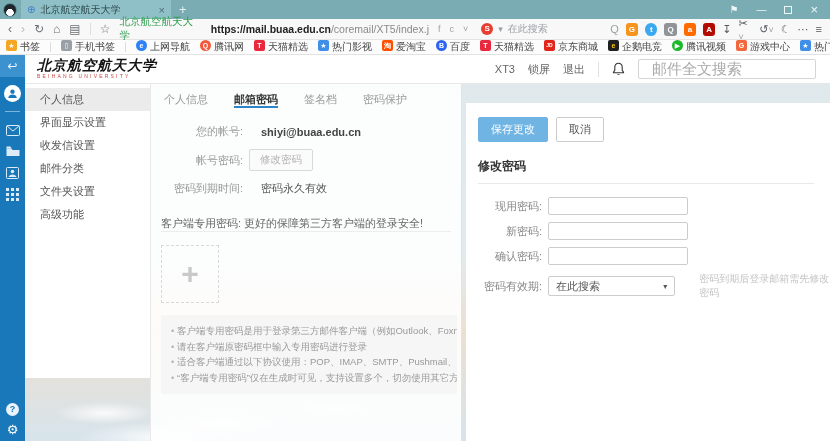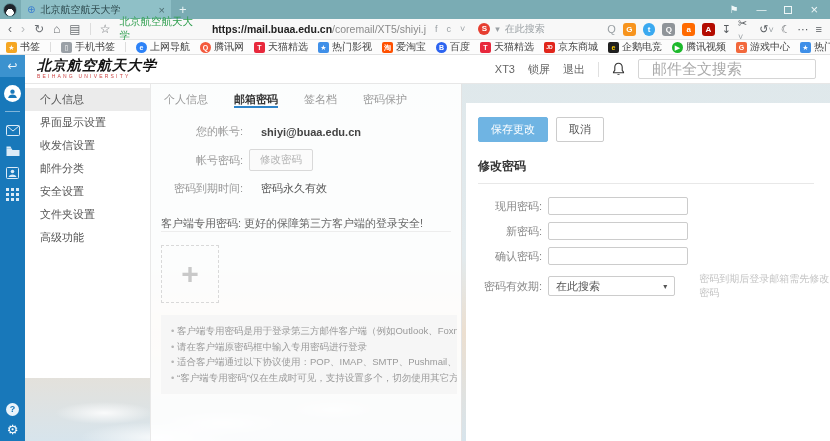--- a/index.html
+++ b/index.html
@@ -29,21 +29,21 @@
   .url span { color:#8a8a8a; }
   .nav-mini { color:#9aa0a4; font-size:9px; }
   .omni-search { display:flex; align-items:center; gap:5px; margin-left:4px; min-width:120px; }
   .sogou-s { width:12px; height:12px; border-radius:50%; background:#e63e30; color:#fff; font-size:8px; font-weight:bold; text-align:center; line-height:12px; }
   .omni-ph { color:#9aa0a4; font-size:10px; }
   .ext-row { display:flex; align-items:center; gap:7px; margin-left:auto; }
   .ext-ico { width:13px; height:13px; border-radius:3px; color:#fff; font-size:8px; font-weight:bold; text-align:center; line-height:13px; }
   .tool-ic { color:#565a5e; font-size:11px; }
 
   .bookmarkbar { position:absolute; left:0; top:40px; width:830px; height:15px; background:#fcfcfc; border-bottom:1px solid #e2e2e2; display:flex; align-items:center; padding:0 6px; gap:10px; overflow:hidden; }
-  .bm { display:flex; align-items:center; gap:3px; white-space:nowrap; }
+  .bm { display:flex; gap:3px; white-space:nowrap; }
   .bm-ico { width:11px; height:11px; border-radius:2px; color:#fff; font-size:7px; font-weight:bold; text-align:center; line-height:11px; flex:none; overflow:hidden; }
   .bm-label { font-size:10px; color:#454545; }
   .bm-sep { width:1px; height:10px; background:#ddd; flex:none; }
 
   
   .page { position:absolute; left:0; top:55px; width:830px; height:386px;
     background:linear-gradient(180deg,#dfe8eb 0%,#e2eaed 52%,#ecdfd0 72%,#d7e4ec 100%); }
   .clouds { position:absolute; left:25px; bottom:0; width:440px; height:70px;
     background:
      radial-gradient(70px 16px at 18% 60%, rgba(255,255,255,.85), transparent 70%),
@@ -129,21 +129,21 @@
 
   <div class="navbar">
     <span class="nav-ic">‹</span>
     <span class="nav-ic" style="color:#b9bcbe">›</span>
     <span class="nav-ic">↻</span>
     <span class="nav-ic">⌂</span>
     <span class="nav-ic">▤</span>
     <span class="nav-sep"></span>
     <span class="nav-ic">☆</span>
     <span class="site-label">北京航空航天大学</span>
-    <span class="url"><b>https://mail.buaa.edu.cn</b><span>/coremail/XT5/shiyi.j</span></span>
+    <span class="url"><b>https://mail.buaa.edu.cn</b><span>/coremail/XT5/index.j</span></span>
     <span class="nav-mini">f</span>
     <span class="nav-mini">c</span>
     <span class="nav-mini">˅</span>
     <span class="omni-search">
       <span class="sogou-s">S</span>
       <span class="nav-mini">▾</span>
       <span class="omni-ph">在此搜索</span>
     </span>
     <div class="ext-row">
       <span class="nav-mini" style="font-size:11px">Q</span>
@@ -299,21 +299,20 @@
           <input type="text" placeholder="邮件全文搜索" style="">
         </label>
       </div>
     </div>
 
     <div class="msidebar">
       <div class="side-item active">个人信息</div>
       <div class="side-item">界面显示设置</div>
       <div class="side-item">收发信设置</div>
       <div class="side-item">邮件分类</div>
-      <div class="side-item">安全设置</div>
       <div class="side-item">文件夹设置</div>
       <div class="side-item">高级功能</div>
     </div>
 
     <div class="center">
       <div class="ctabs">
         <span class="ctab">个人信息</span>
         <span class="ctab active">邮箱密码</span>
         <span class="ctab">签名档</span>
         <span class="ctab">密码保护</span>

